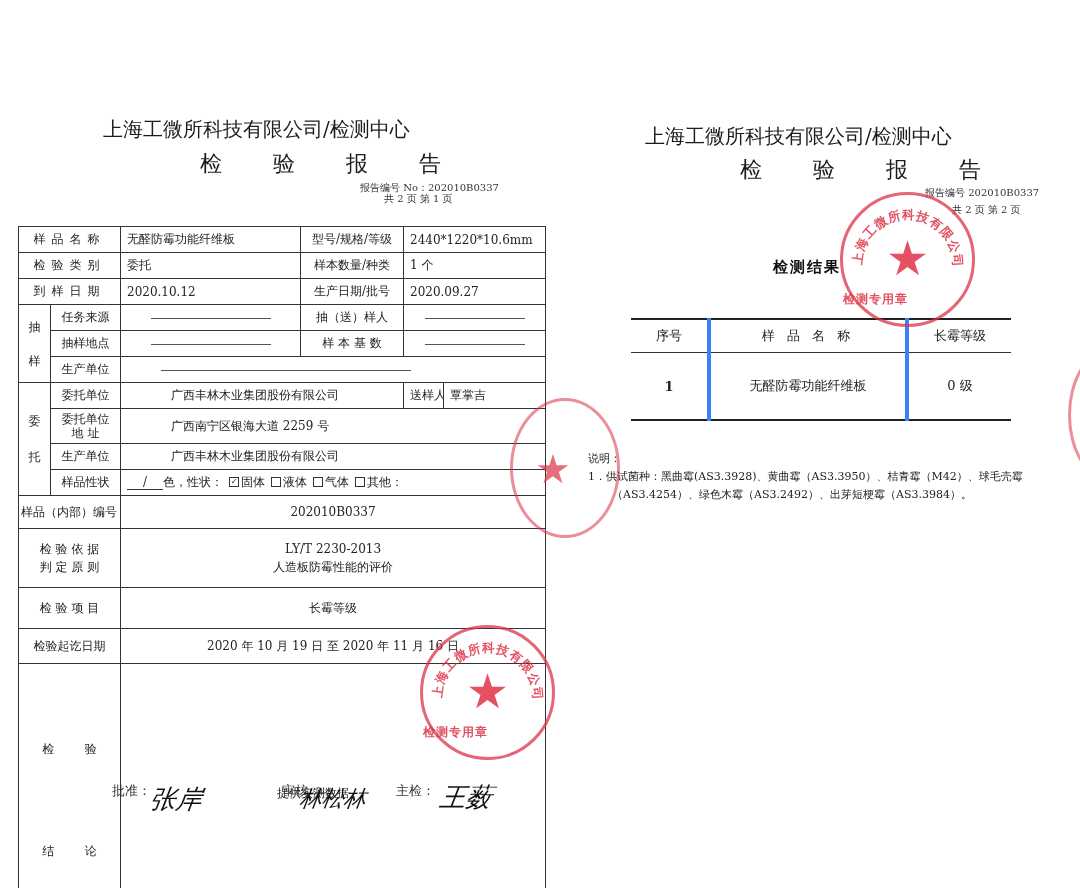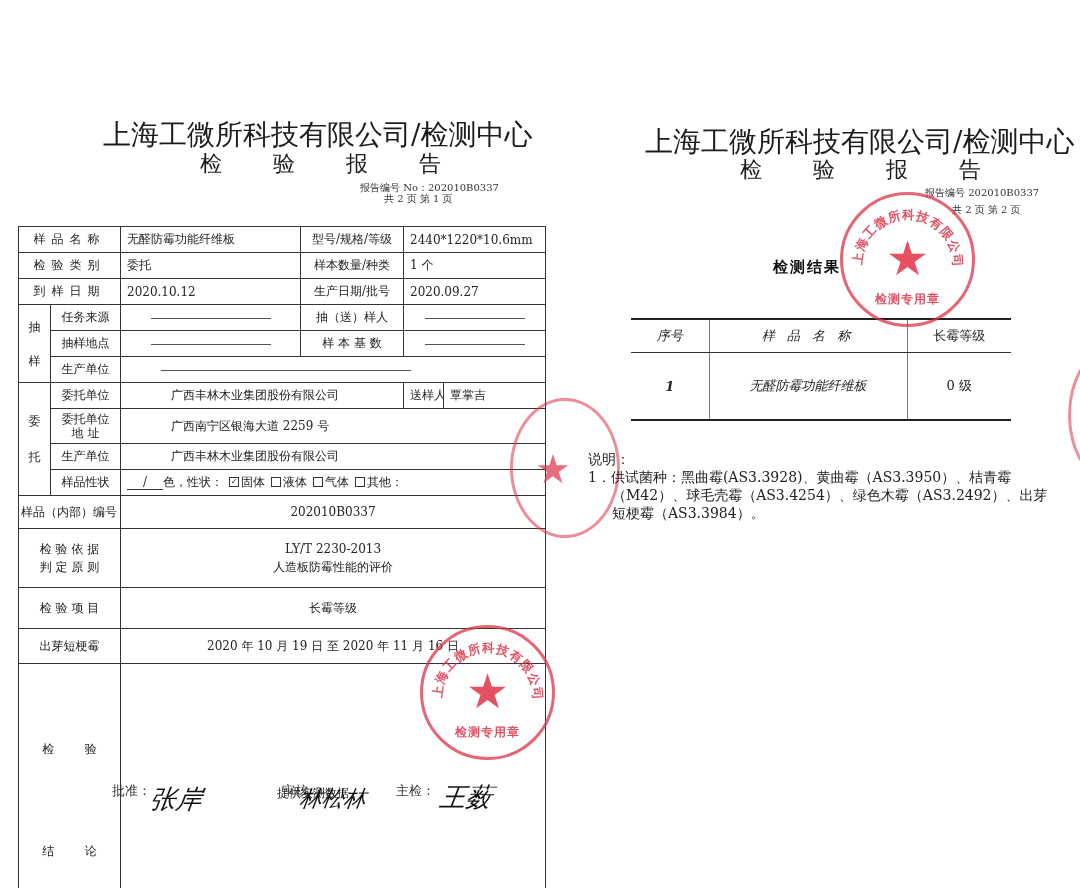--- a/index.html
+++ b/index.html
@@ -3,21 +3,21 @@
   <meta charset="utf-8">
   <style>
     html, body { margin: 0; padding: 0; }
     body {
       width: 1080px; height: 888px; position: relative; overflow: hidden;
       background: #ffffff;
       font-family: "DejaVu Serif", "Liberation Serif", serif;
       color: #222;
     }
     .company-title {
-      position: absolute; font-size: 28px; letter-spacing: 0px; color: #1c1c1c;
+      position: absolute; font-size: 20px; letter-spacing: 0px; color: #1c1c1c;
       white-space: nowrap;
     }
     .report-title {
       position: absolute; font-size: 22px; letter-spacing: 22px; color: #1c1c1c; white-space: nowrap;
     }
     .meta { position: absolute; font-size: 10px; color: #333; white-space: nowrap; }
 
     
     table.form {
       position: absolute; left: 18px; top: 226px; width: 527px;
@@ -39,30 +39,30 @@
 
     
     .results-heading { position: absolute; left: 773px; top: 258px; font-size: 15px; font-weight: bold; letter-spacing: 2px; color: #111; }
     table.results {
       position: absolute; left: 631px; top: 318px; width: 380px;
       border-collapse: collapse; table-layout: fixed; font-size: 13px;
     }
     table.results td { height: 30px; text-align: center; }
     table.results tr.head td { border-top: 2px solid #222; border-bottom: 1px solid #333; }
     table.results tr.body td { height: 64px; border-bottom: 2px solid #222; }
-    table.results td.sep { border-right: 1px solid #3b82f6; font-style: italic; }
-
-    .notes { position: absolute; left: 588px; top: 450px; width: 460px; font-size: 14px; line-height: 18px; color: #222; }
+    table.results td.sep { border-right: 4px solid #3b82f6; }
+
+    .notes { position: absolute; left: 588px; top: 450px; width: 460px; font-size: 11px; line-height: 18px; color: #222; }
     .notes .item { padding-left: 24px; text-indent: -24px; }
 
     
     .seal { position: absolute; width: 130px; height: 130px; border-radius: 50%; border: 3px solid rgba(220,50,70,0.75); box-sizing: border-box; pointer-events: none; }
     .seal .star { position: absolute; left: 50%; top: 50%; transform: translate(-50%,-55%); font-size: 48px; color: rgba(225,50,70,0.85); line-height: 1; }
     .seal .arc { position: absolute; left: 0; top: 0; width: 100%; height: 100%; }
-    .seal .bottom { position: absolute; bottom: 16px; left: 0; width: 100%; text-align: center; font-size: 12px; font-weight: bold; color: rgba(220,50,70,0.85); letter-spacing: 1px; }
+    .seal .bottom { position: absolute; bottom: 16px; left: 0; width: 100%; font-size: 12px; font-weight: bold; color: rgba(220,50,70,0.85); letter-spacing: 1px; }
     .partial-seal { position: absolute; width: 110px; height: 140px; border-radius: 50%; border: 3px solid rgba(220,50,70,0.55); box-sizing: border-box; pointer-events: none; }
   </style>
 </head>
 <body>
 
 <div>
   <div class="company-title" style="left:103px; top:116px;">上海工微所科技有限公司/检测中心</div>
   <div class="report-title" style="left:200px; top:149px;">检 验 报 告</div>
   <div class="meta" style="left:360px; top:181px;">报告编号 No：202010B0337</div>
   <div class="meta" style="left:384px; top:192px;">共 2 页   第 1 页</div>
@@ -154,21 +154,21 @@
       <td colspan="4" class="c" style="line-height:18px;">
         <div>LY/T 2230-2013</div>
         <div>人造板防霉性能的评价</div>
       </td>
     </tr>
     <tr>
       <td colspan="2" class="c" style="height:40px;">检 验 项 目</td>
       <td colspan="4" class="c">长霉等级</td>
     </tr>
     <tr>
-      <td colspan="2" class="c" style="height:34px;">出芽短梗霉</td>
+      <td colspan="2" class="c" style="height:34px;">检验起讫日期</td>
       <td colspan="4" class="c">2020 年 10 月 19 日  至   2020 年 11 月 16 日</td>
     </tr>
     <tr>
       <td colspan="2" class="c" style="height:80px; line-height:34px; white-space:pre;">
         <div>检        验</div>
         <div>结        论</div>
       </td>
       <td colspan="4" style="position:relative;">
         <div style="text-align:center; margin-top:-14px; padding-right:40px;">提供实测数据</div>
 

